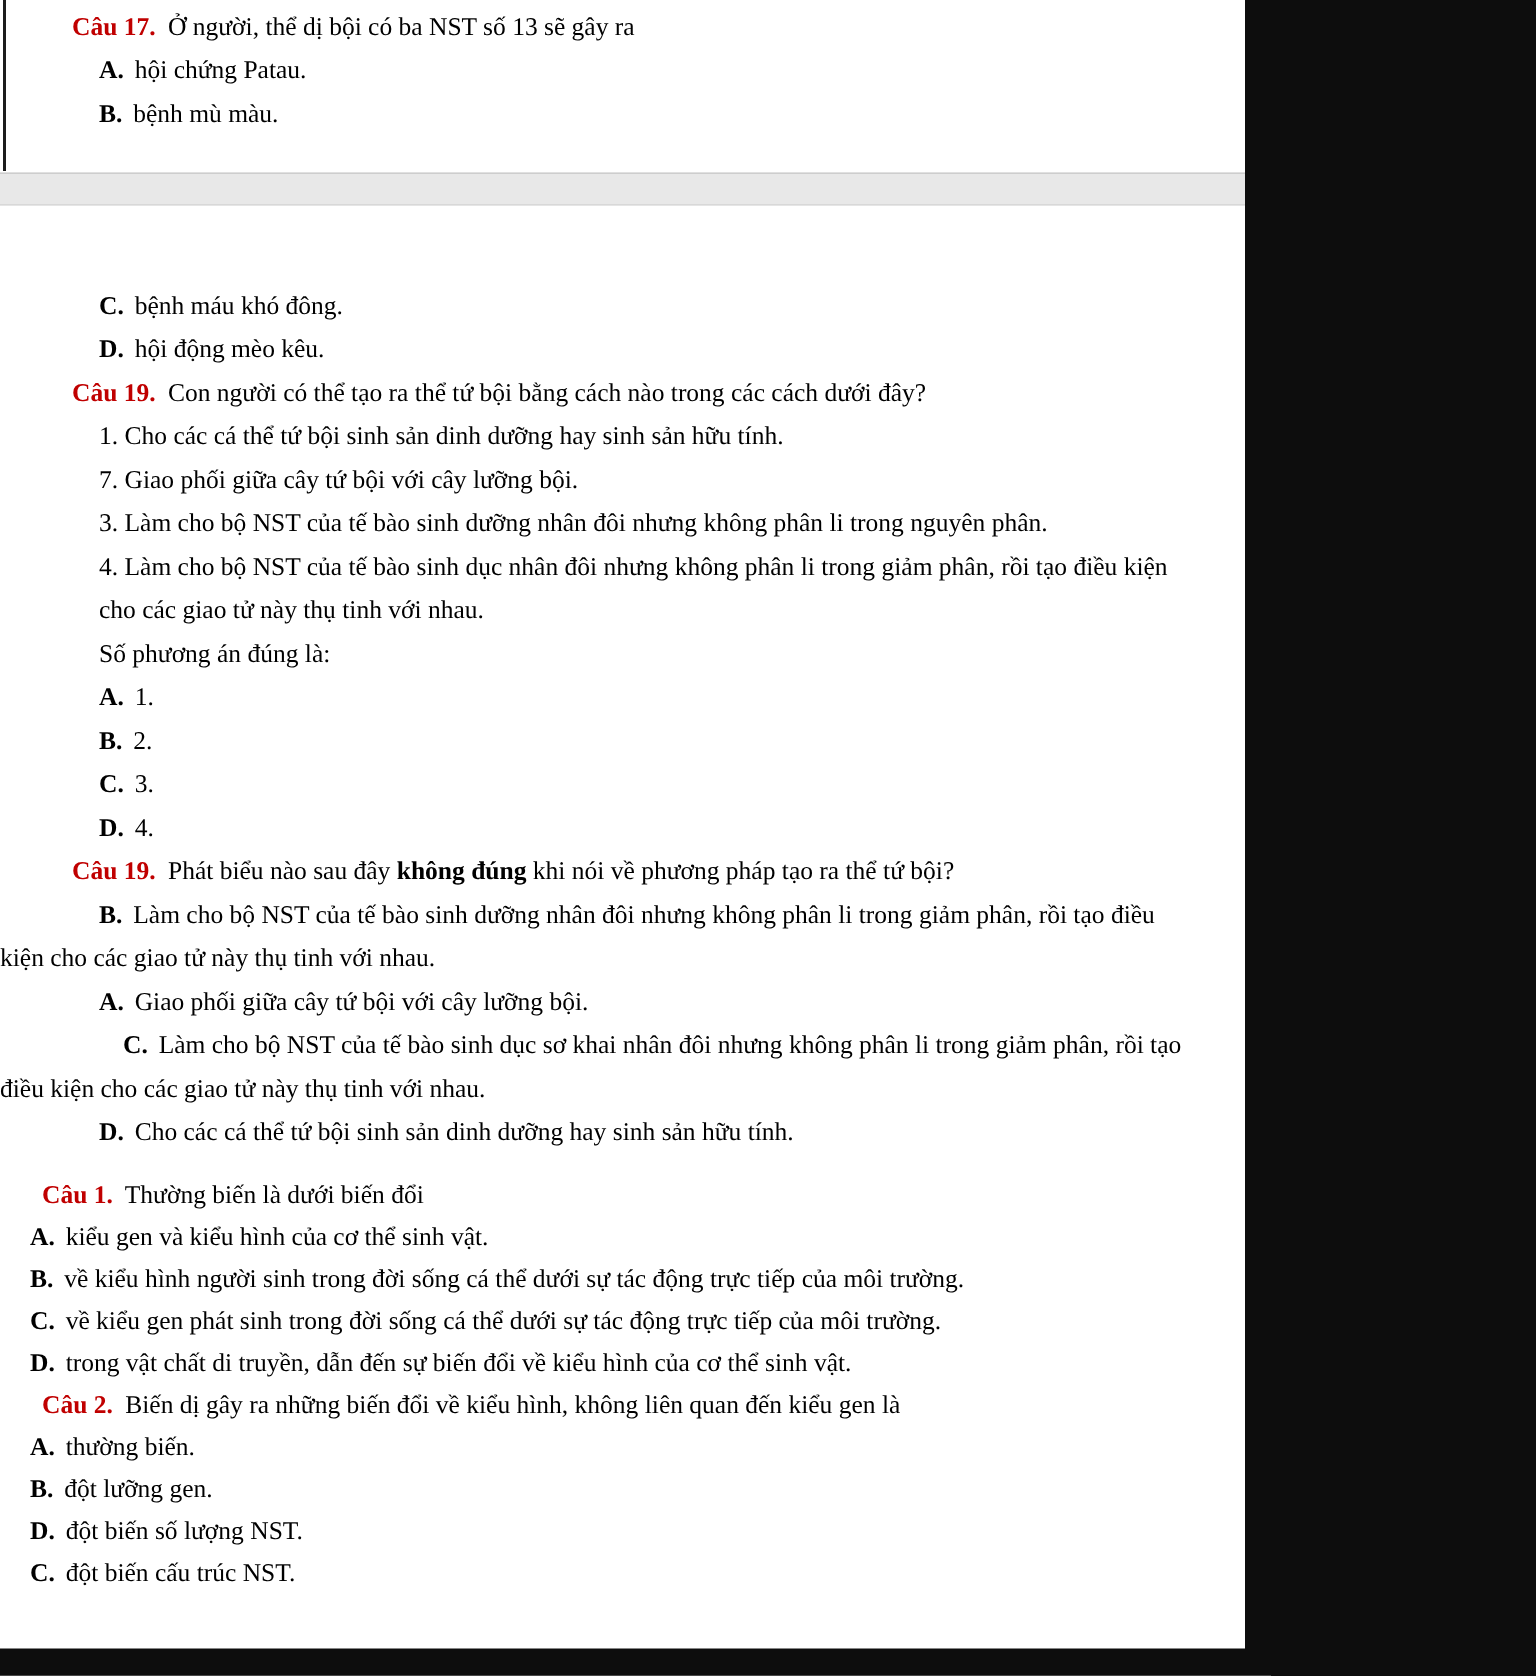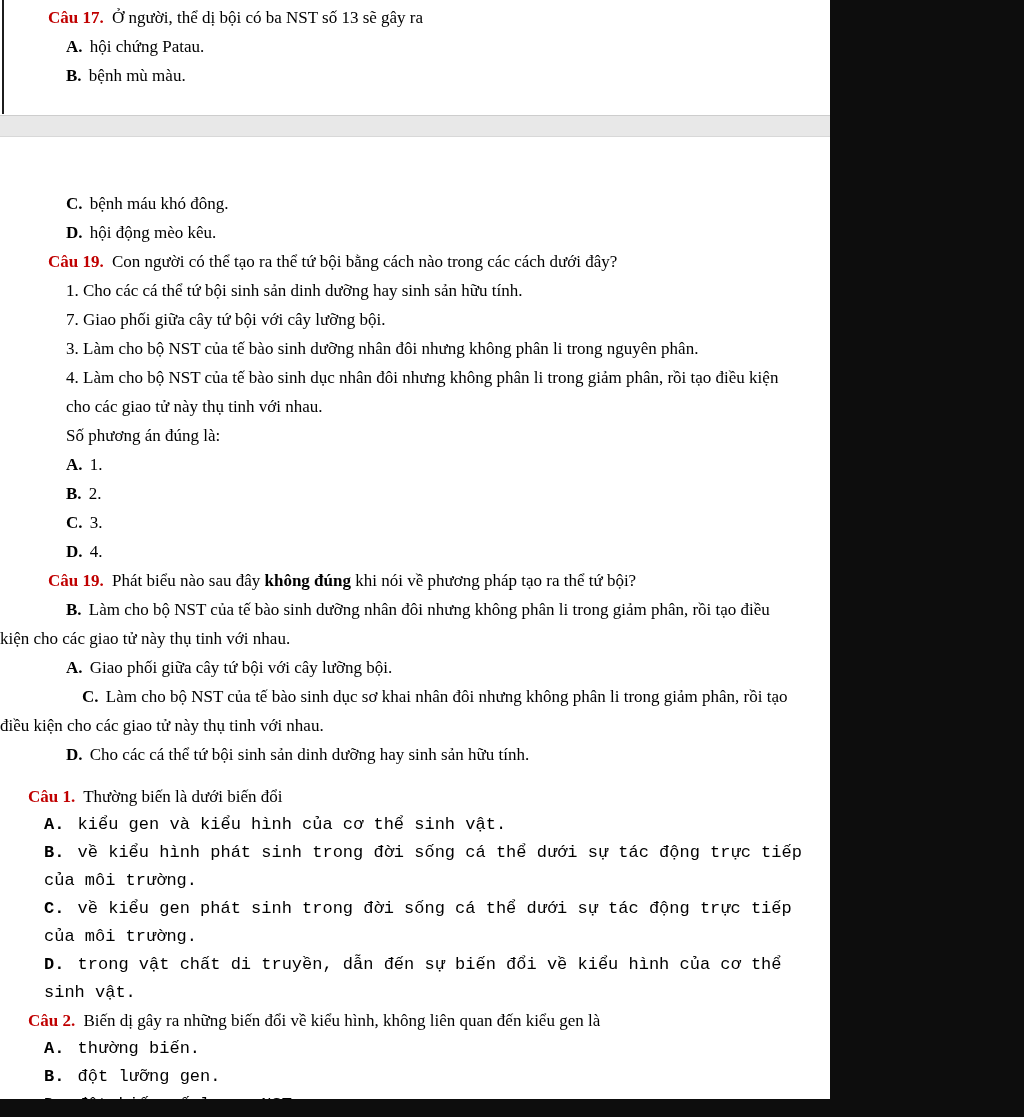--- a/index.html
+++ b/index.html
@@ -32,21 +32,21 @@
   .part2 { margin-top: 14px; }
   .part2 p.line { line-height: 28px; }
   .q-label { color: var(--accent-red, #c00000); font-weight: bold; margin-right: 4px; }
   .opt-letter { font-weight: bold; margin-right: 3px; }
   .emph { font-weight: bold; }
   .ind-q1 { margin-left: 48px; }
   .ind-o1 { margin-left: 66px; }
   .hang-66 { margin-left: 0; text-indent: 66px; }
   .hang-82 { margin-left: 0; text-indent: 82px; }
   .ind-q2 { margin-left: 28px; }
-  .ind-o2 { margin-left: 44px; font-family: Liberation Mono, monospace; }
+  .ind-o2 { margin-left: 20px; }
 </style>
 </head>
 <body>
 
 <div class="canvas">
   <div class="page">
     <div class="left-border"></div>
 
     <div class="section-a">
       <p class="line ind-q1">
@@ -138,21 +138,21 @@
         <p class="line ind-q2">
           <span class="q-label">Câu 1.</span>
           <span>Thường biến là dưới biến đổi</span>
         </p>
         <p class="line ind-o2">
           <span class="opt-letter">A.</span>
           <span>kiểu gen và kiểu hình của cơ thể sinh vật.</span>
         </p>
         <p class="line ind-o2">
           <span class="opt-letter">B.</span>
-          <span>về kiểu hình phát sinh trong đời sống cá thể dưới sự tác động trực tiếp của môi trường.</span>
+          <span>về kiểu hình người sinh trong đời sống cá thể dưới sự tác động trực tiếp của môi trường.</span>
         </p>
         <p class="line ind-o2">
           <span class="opt-letter">C.</span>
           <span>về kiểu gen phát sinh trong đời sống cá thể dưới sự tác động trực tiếp của môi trường.</span>
         </p>
         <p class="line ind-o2">
           <span class="opt-letter">D.</span>
           <span>trong vật chất di truyền, dẫn đến sự biến đổi về kiểu hình của cơ thể sinh vật.</span>
         </p>
 

